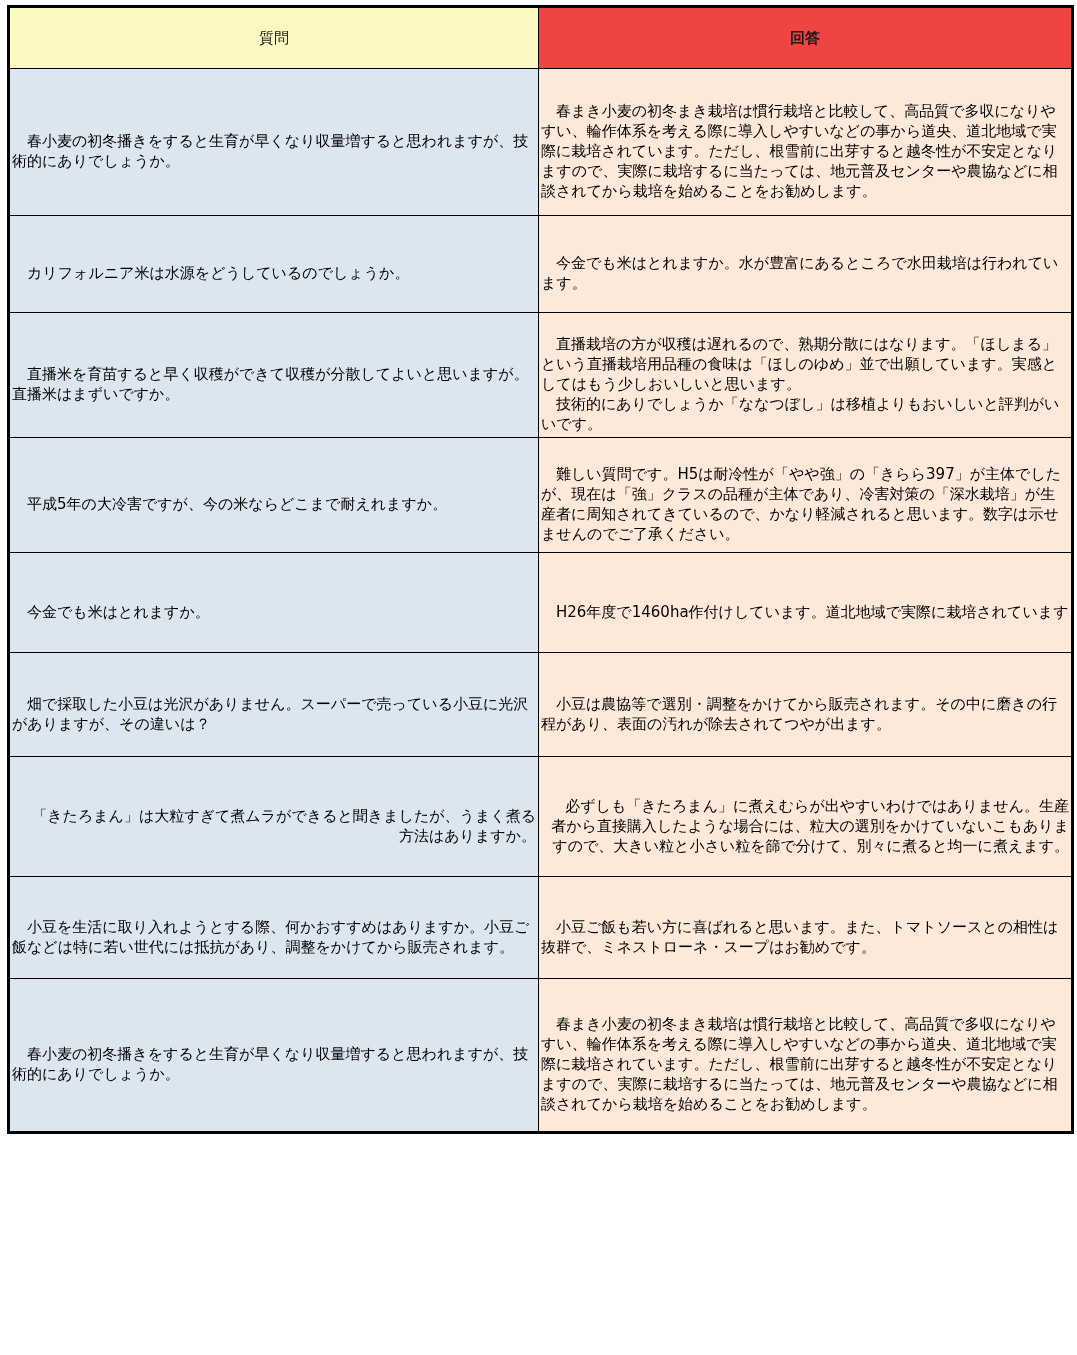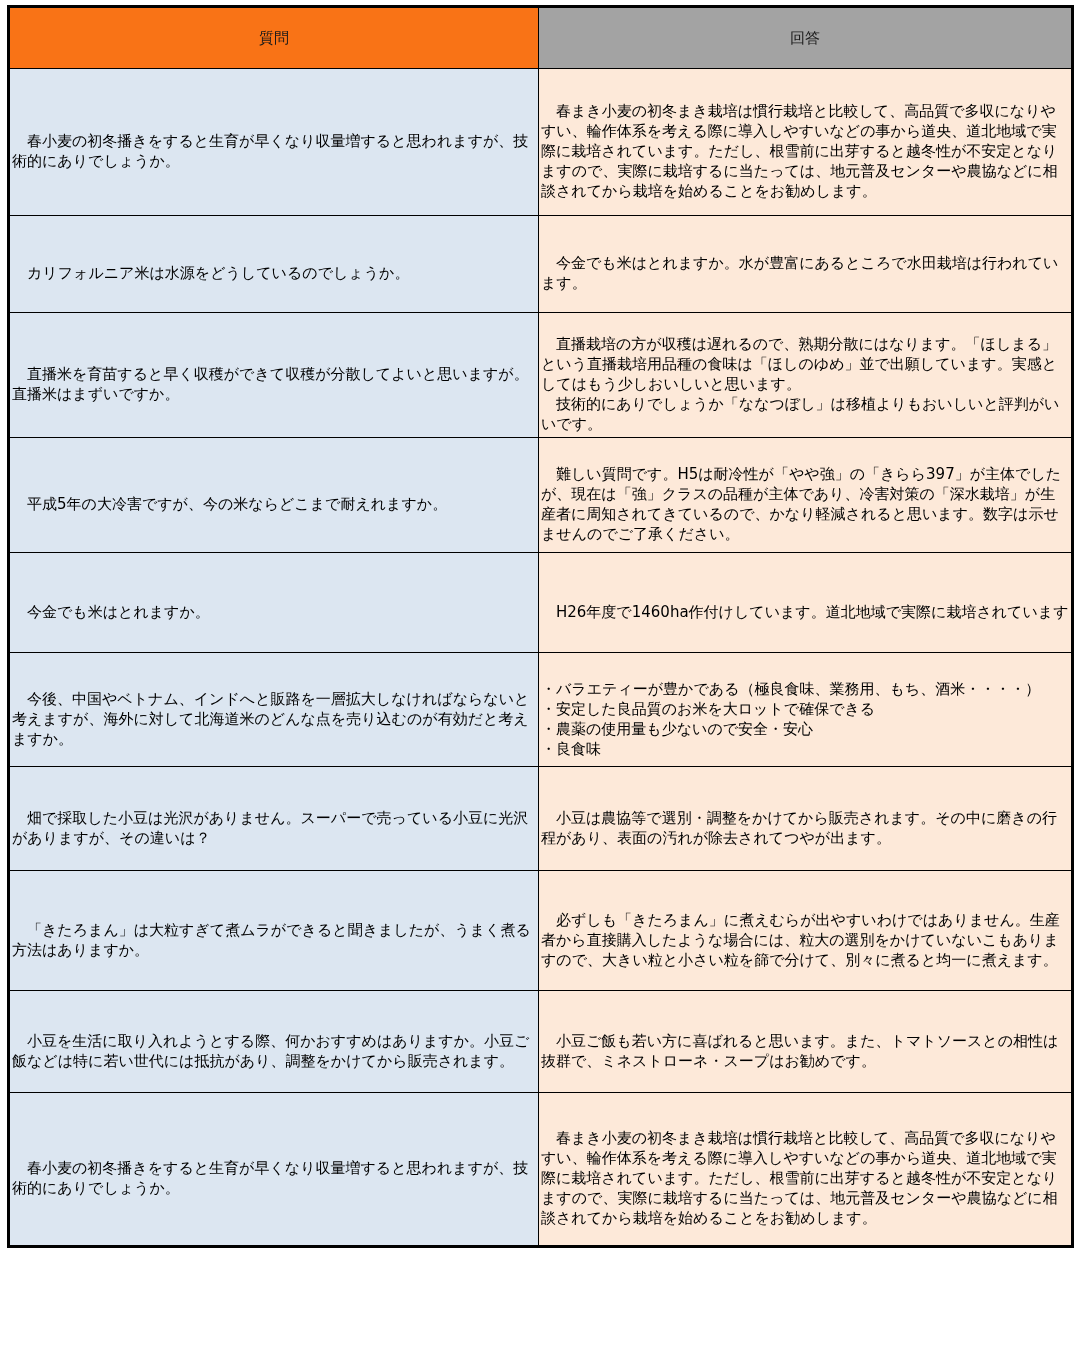--- a/index.html
+++ b/index.html
@@ -29,22 +29,22 @@
   .qa-table th {
     height: 60px;
     font-weight: normal;
     font-size: 15px;
     color: #1a1a1a;
     text-align: center;
     vertical-align: middle;
     border: 1px solid #000000;
     padding: 0;
   }
-  .qa-table th.h-q { background: #f97316; }
-  .qa-table th.h-a { background: #a3a3a3; }
+  .qa-table th.h-q { background: #fef9c3; }
+  .qa-table th.h-a { background: #ef4444; font-weight: bold; }
   .qa-table td {
     border: 1px solid #000000;
     vertical-align: middle;
     font-size: 15px;
     line-height: 20px;
     color: #000000;
     padding: 18px 2px 0 2px;
     white-space: pre-wrap;
     word-break: break-all;
     overflow: hidden;
@@ -52,21 +52,21 @@
   .qa-table td.q { background: #dce6f1; }
   .qa-table td.a { background: #fde9d9; }
   .qa-table tbody tr.r0 { height: 147px; }
   .qa-table tbody tr.r1 { height: 97px; }
   .qa-table tbody tr.r2 { height: 125px; }
   .qa-table tbody tr.r3 { height: 115px; }
   .qa-table tbody tr.r4 { height: 100px; }
   .qa-table tbody tr.r5 { height: 102px; }
   .qa-table tbody tr.r6 { height: 114px; }
   .qa-table tbody tr.r7 { height: 104px; }
-  .qa-table tbody tr.r8 { height: 120px; }
+  .qa-table tbody tr.r8 { height: 120px; text-align: right; }
   .qa-table tbody tr.r9 { height: 102px; }
   .qa-table tbody tr.r10 { height: 154px; }
 </style>
 </head>
 <body>
 
 <table class="qa-table">
   <colgroup>
     <col class="col-q">
     <col class="col-a">
@@ -93,27 +93,20 @@
 　技術的にありでしょうか「ななつぼし」は移植よりもおいしいと評判がいいです。</td>
     </tr>
     <tr class="r3">
       <td class="q">　平成5年の大冷害ですが、今の米ならどこまで耐えれますか。</td>
       <td class="a">　難しい質問です。H5は耐冷性が「やや強」の「きらら397」が主体でしたが、現在は「強」クラスの品種が主体であり、冷害対策の「深水栽培」が生産者に周知されてきているので、かなり軽減されると思います。数字は示せませんのでご了承ください。</td>
     </tr>
     <tr class="r4">
       <td class="q">　今金でも米はとれますか。</td>
       <td class="a">　H26年度で1460ha作付けしています。道北地域で実際に栽培されています</td>
     </tr>
-    <tr class="r6">
-      <td class="q">　今後、中国やベトナム、インドへと販路を一層拡大しなければならないと考えますが、海外に対して北海道米のどんな点を売り込むのが有効だと考えますか。</td>
-      <td class="a">・バラエティーが豊かである（極良食味、業務用、もち、酒米・・・・）
-・安定した良品質のお米を大ロットで確保できる
-・農薬の使用量も少ないので安全・安心
-・良食味</td>
-    </tr>
     <tr class="r7">
       <td class="q">　畑で採取した小豆は光沢がありません。スーパーで売っている小豆に光沢がありますが、その違いは？</td>
       <td class="a">　小豆は農協等で選別・調整をかけてから販売されます。その中に磨きの行程があり、表面の汚れが除去されてつやが出ます。</td>
     </tr>
     <tr class="r8">
       <td class="q">　「きたろまん」は大粒すぎて煮ムラができると聞きましたが、うまく煮る方法はありますか。</td>
       <td class="a">　必ずしも「きたろまん」に煮えむらが出やすいわけではありません。生産者から直接購入したような場合には、粒大の選別をかけていないこもありますので、大きい粒と小さい粒を篩で分けて、別々に煮ると均一に煮えます。</td>
     </tr>
     <tr class="r9">
       <td class="q">　小豆を生活に取り入れようとする際、何かおすすめはありますか。小豆ご飯などは特に若い世代には抵抗があり、調整をかけてから販売されます。</td>

